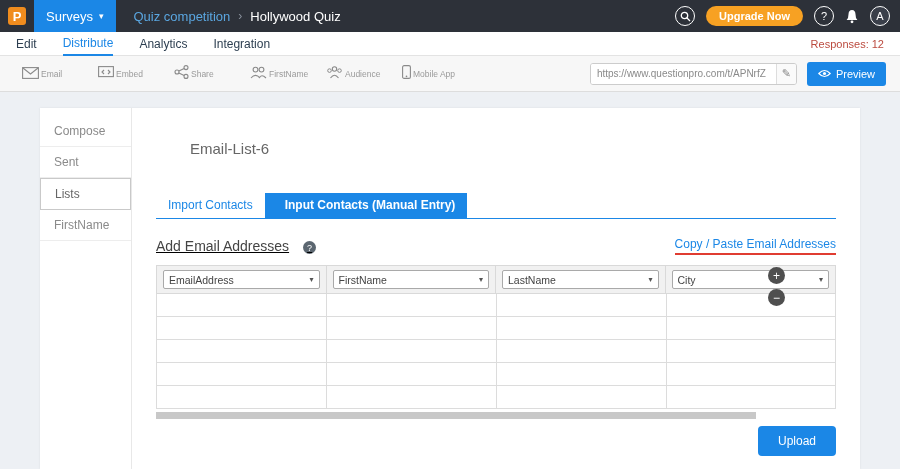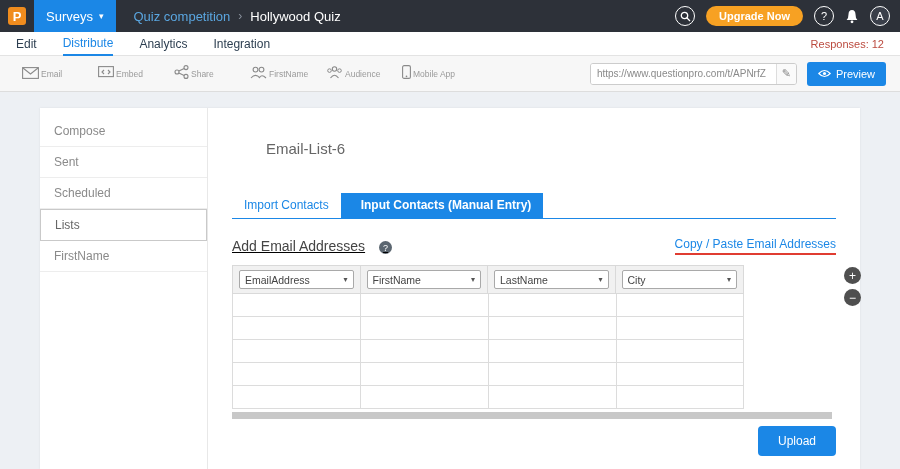--- a/index.html
+++ b/index.html
@@ -62,21 +62,21 @@
   .ctab { font-size:12px; padding:5px 12px 6px; color:#1b87e6; cursor:pointer; }
   .ctab.active { background:#1b87e6; color:#fff; font-weight:bold;padding-left:20px; }
 
   .section-row { margin-top:18px; display:flex; align-items:center; justify-content:space-between; }
   .section-left { display:flex; align-items:flex-end; gap:14px;text-decoration:underline; }
   .section-heading { font-size:14px; color:#444; }
   .help-badge { width:13px; height:13px; border-radius:50%; background:#5b6670; color:#fff;
     font-size:9px; display:flex; align-items:center; justify-content:center; cursor:pointer; }
   .copy-link { font-size:12px; color:#1b87e6; border-bottom:2px solid #e03c31; padding-bottom:2px; cursor:pointer; }
 
-  .table-wrap { position:relative; margin-top:10px; width:512px; }
+  .table-wrap { position:relative; margin-top:10px; width:680px; }
   .thead { display:grid; grid-template-columns:repeat(4,1fr); background:#f1f1f1;
     border:1px solid #d9d9d9; }
   .thcell { padding:4px 6px; border-right:1px solid #d9d9d9; }
   .thcell:last-child { border-right:none; }
   .hselect { height:19px; background:#fff; border:1px solid #a9a9a9; border-radius:2px;
     display:flex; align-items:center; justify-content:space-between; padding:0 5px;
     font-size:10.5px; color:#444; cursor:pointer; }
   .hselect .caret { color:#555; font-size:8px; }
   .trow { display:grid; grid-template-columns:repeat(4,1fr); }
   .tcell { height:23px; border-left:1px solid #dcdcdc; border-bottom:1px solid #dcdcdc; background:#fff; }
@@ -194,21 +194,20 @@
         </svg></span>
     <span>Preview</span>
   </button>
 </div>
 
 <div class="panel">
 
   <div class="side">
     <div class="side-item">Compose</div>
     <div class="side-item">Sent</div>
-    <div class="side-item">Scheduled</div>
     <div class="side-item active">Lists</div>
     <div class="side-item">FirstName</div>
   </div>
 
   <div class="content">
     <div class="list-title">Email-List-6</div>
 
     <div class="ctabs">
       <span class="ctab">Import Contacts</span>
       <span class="ctab active">Input Contacts (Manual Entry)</span>

